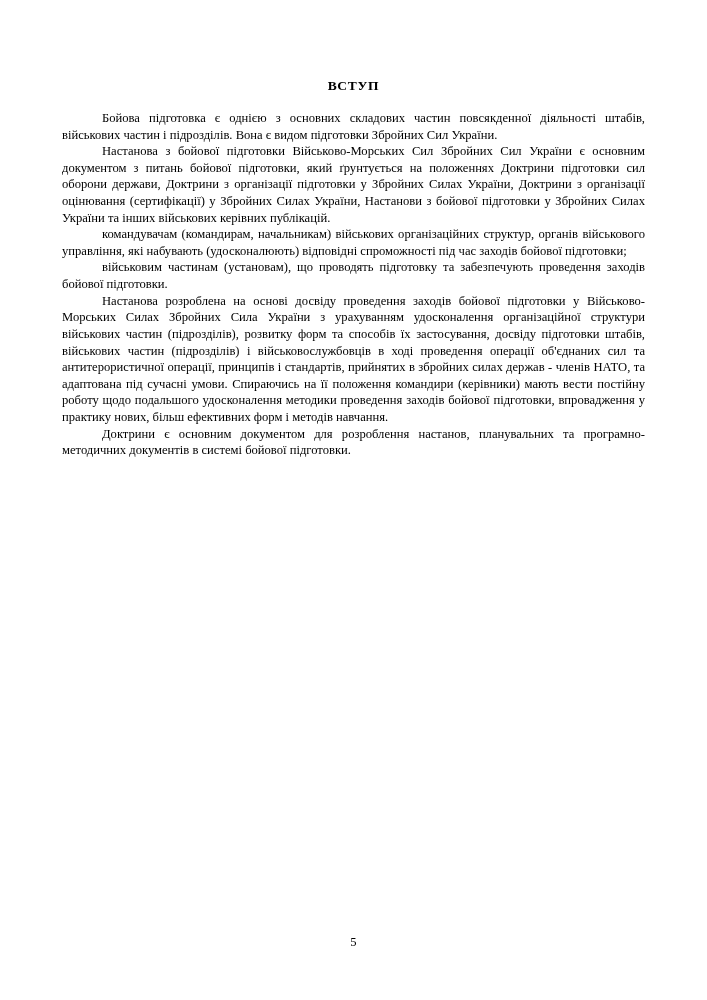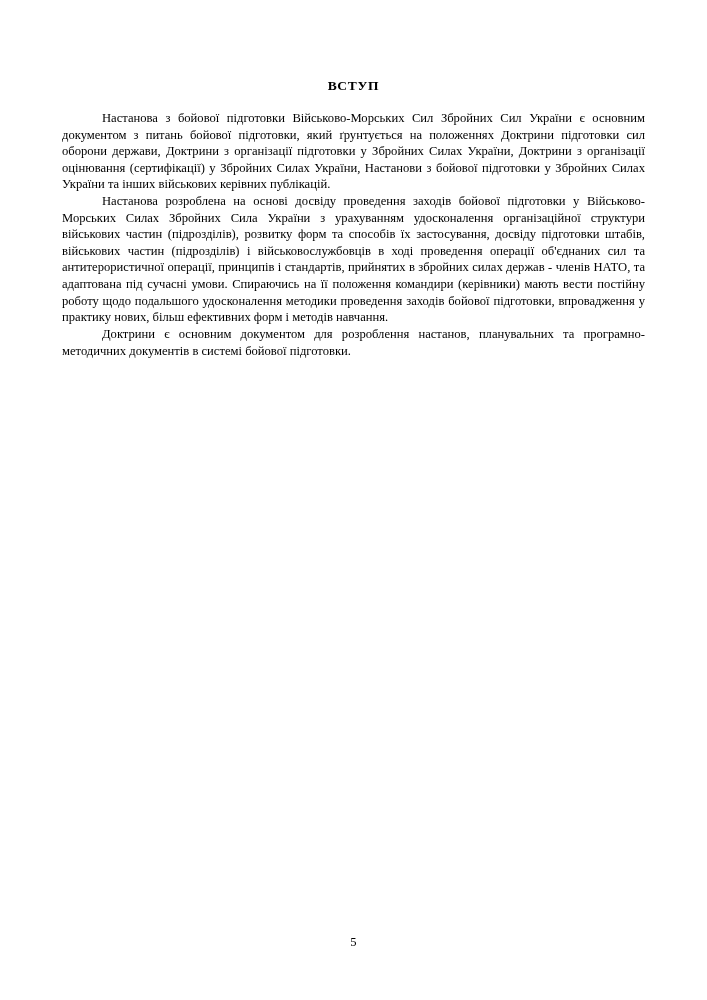--- a/index.html
+++ b/index.html
@@ -45,20 +45,23 @@
   }
 </style>
 </head>
 <body>
 
 <div class="page">
 
   <h1 class="doc-title">ВСТУП</h1>
 
   <div class="body-text">
+    <p>Бойова підготовка є однією з основних складових частин повсякденної діяльності штабів, військових частин і підрозділів. Вона є видом підготовки Збройних Сил України.</p>
     <p>Настанова з бойової підготовки Військово-Морських Сил Збройних Сил України є основним документом з питань бойової підготовки, який ґрунтується на положеннях Доктрини підготовки сил оборони держави, Доктрини з організації підготовки у Збройних Силах України, Доктрини з організації оцінювання (сертифікації) у Збройних Силах України, Настанови з бойової підготовки у Збройних Силах України та інших військових керівних публікацій.</p>
+    <p>командувачам (командирам, начальникам) військових організаційних структур, органів військового управління, які набувають (удосконалюють) відповідні спроможності під час заходів бойової підготовки;</p>
+    <p>військовим частинам (установам), що проводять підготовку та забезпечують проведення заходів бойової підготовки.</p>
     <p>Настанова розроблена на основі досвіду проведення заходів бойової підготовки у Військово-Морських Силах Збройних Сила України з урахуванням удосконалення організаційної структури військових частин (підрозділів), розвитку форм та способів їх застосування, досвіду підготовки штабів, військових частин (підрозділів) і військовослужбовців в ході проведення операції об'єднаних сил та антитерористичної операції, принципів і стандартів, прийнятих в збройних силах держав - членів НАТО, та адаптована під сучасні умови. Спираючись на її положення командири (керівники) мають вести постійну роботу щодо подальшого удосконалення методики проведення заходів бойової підготовки, впровадження у практику нових, більш ефективних форм і методів навчання.</p>
     <p>Доктрини є основним документом для розроблення настанов, планувальних та програмно-методичних документів в системі бойової підготовки.</p>
   </div>
 
   <div class="page-number">5</div>
 
 </div>
 
 </body></html>

